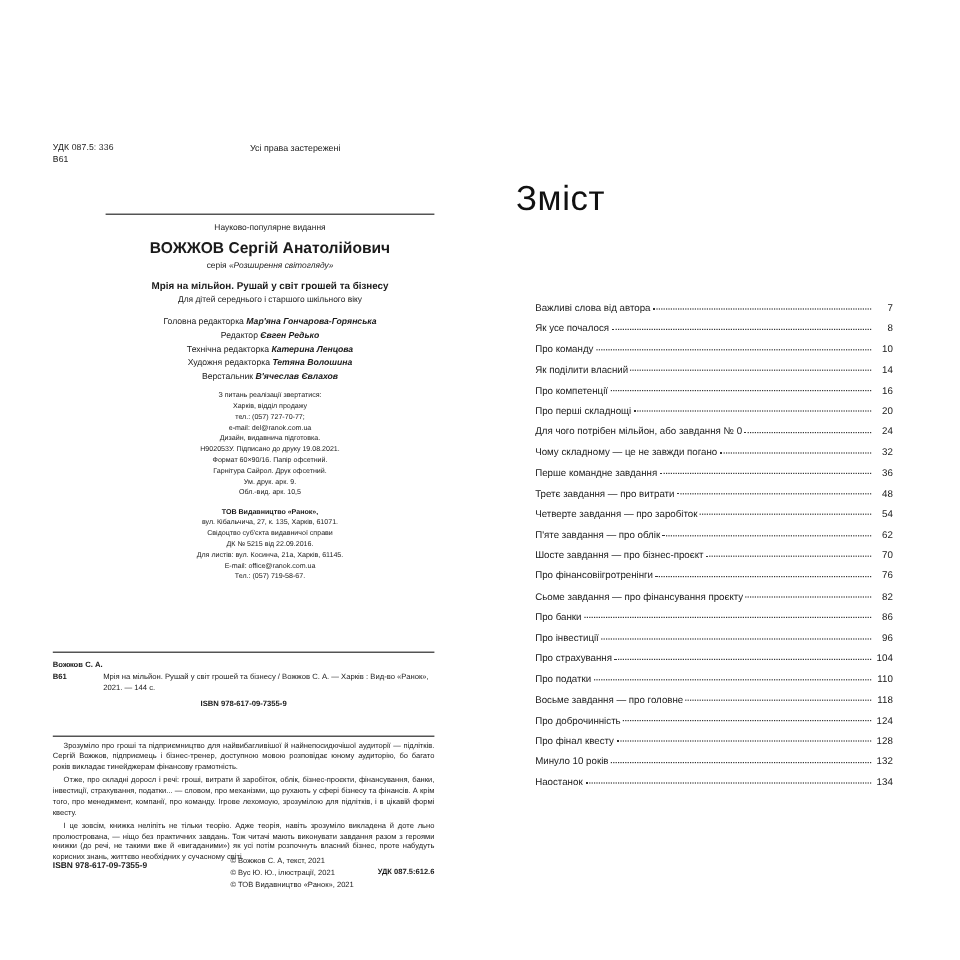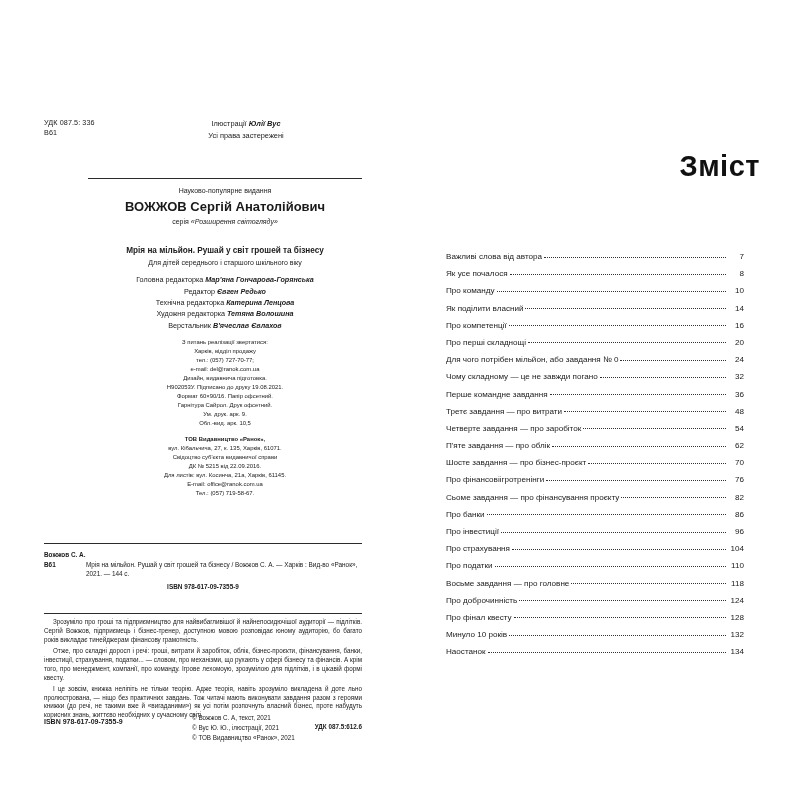--- a/index.html
+++ b/index.html
@@ -66,21 +66,21 @@
     text-align: center;
   }
   .pub-kind { font-size: 7px; line-height: 1.5; }
   .pub-author { font-size: 13px; font-weight: bold; line-height: 1.5; }
   .pub-series { font-size: 7px; line-height: 1.6; }
   .pub-series i { font-style: italic; }
   .pub-title {
     font-size: 8.2px;
     font-weight: bold;
     line-height: 1.6;
-    margin-top: 17px;
+    margin-top: 5px;
   }
   .pub-age { font-size: 7px; line-height: 1.7; margin-bottom: 5px; }
 
   .staff { font-size: 7.2px; line-height: 1.58; text-align: center; }
   .staff i { font-style: italic; font-weight: bold; }
 
   .imprint {
     font-size: 5.9px;
     line-height: 1.52;
     text-align: center;
@@ -133,22 +133,22 @@
 
   
   .page-right {
     position: absolute;
     left: 430px;
     top: 150px;
     width: 330px;
   }
   .toc-title {
     font-size: 29px;
-    font-weight: bold;
-    text-align: right;
+    font-weight: normal;
+    text-align: left;
     letter-spacing: 0.5px;
     margin-bottom: 70px;
     color: #111;
   }
 
   .toc-list {
     margin: 16px;
     padding: 0;
     list-style: none;
     font-size: 8.1px;
@@ -177,24 +177,20 @@
 <div class="spread">
 
   <div class="page-left">
 
     <div class="udk-block">
       <div class="udk-line">УДК 087.5: 336</div>
       <div class="udk-line">В61</div>
     </div>
 
     <div class="credits-head">
-      <div>
-        <span>Ілюстрації</span>
-        <span class="it">Юлії Вус</span>
-      </div>
       <div>Усі права застережені</div>
     </div>
 
     <hr class="rule rule-1">
 
     <div class="pub-block">
       <div class="pub-kind">Науково-популярне видання</div>
       <div class="pub-author">ВОЖЖОВ Сергій Анатолійович</div>
       <div class="pub-series">
         <span>серія </span><i>«Розширення світогляду»</i>

